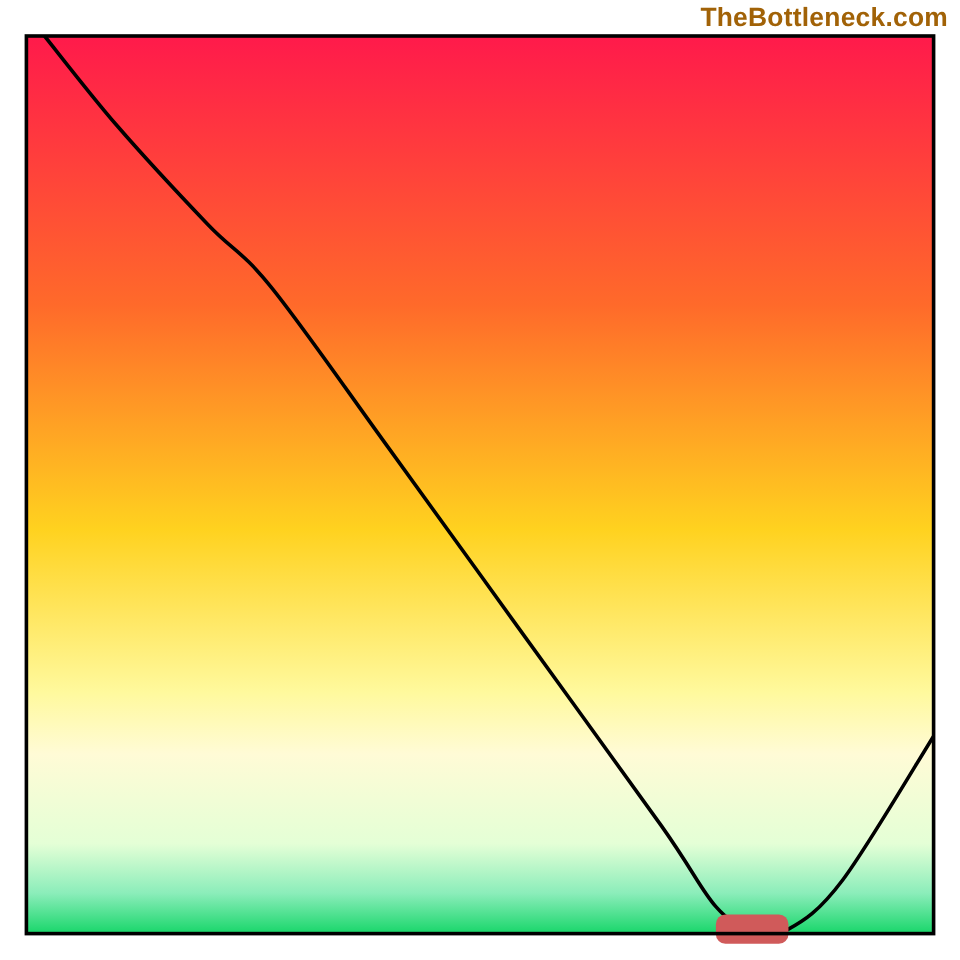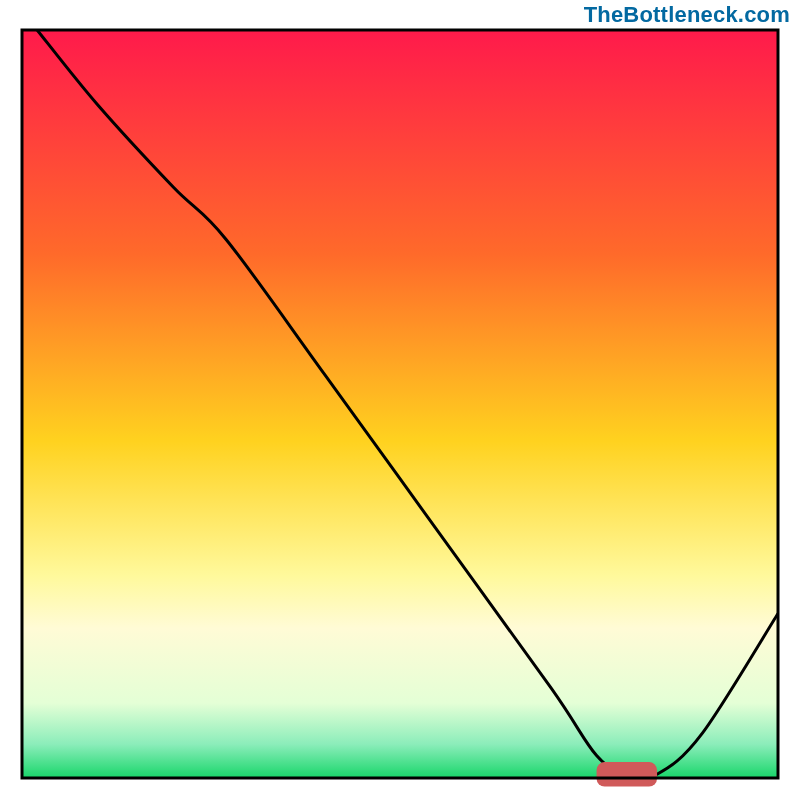--- a/index.html
+++ b/index.html
@@ -15,21 +15,21 @@
     position: relative;
     width: 800px;
     height: 800px;
   }
   .attribution {
     position: absolute;
     top: 2px;
     right: 10px;
     font-size: 22px;
     font-weight: 600;
-    color: #0369a1;
+    color: #a16207;
     letter-spacing: 0.2px;
   }
   svg.chart {
     position: absolute;
     left: 0;
     top: 0;
   }
 </style>
 </head>
 <body>

